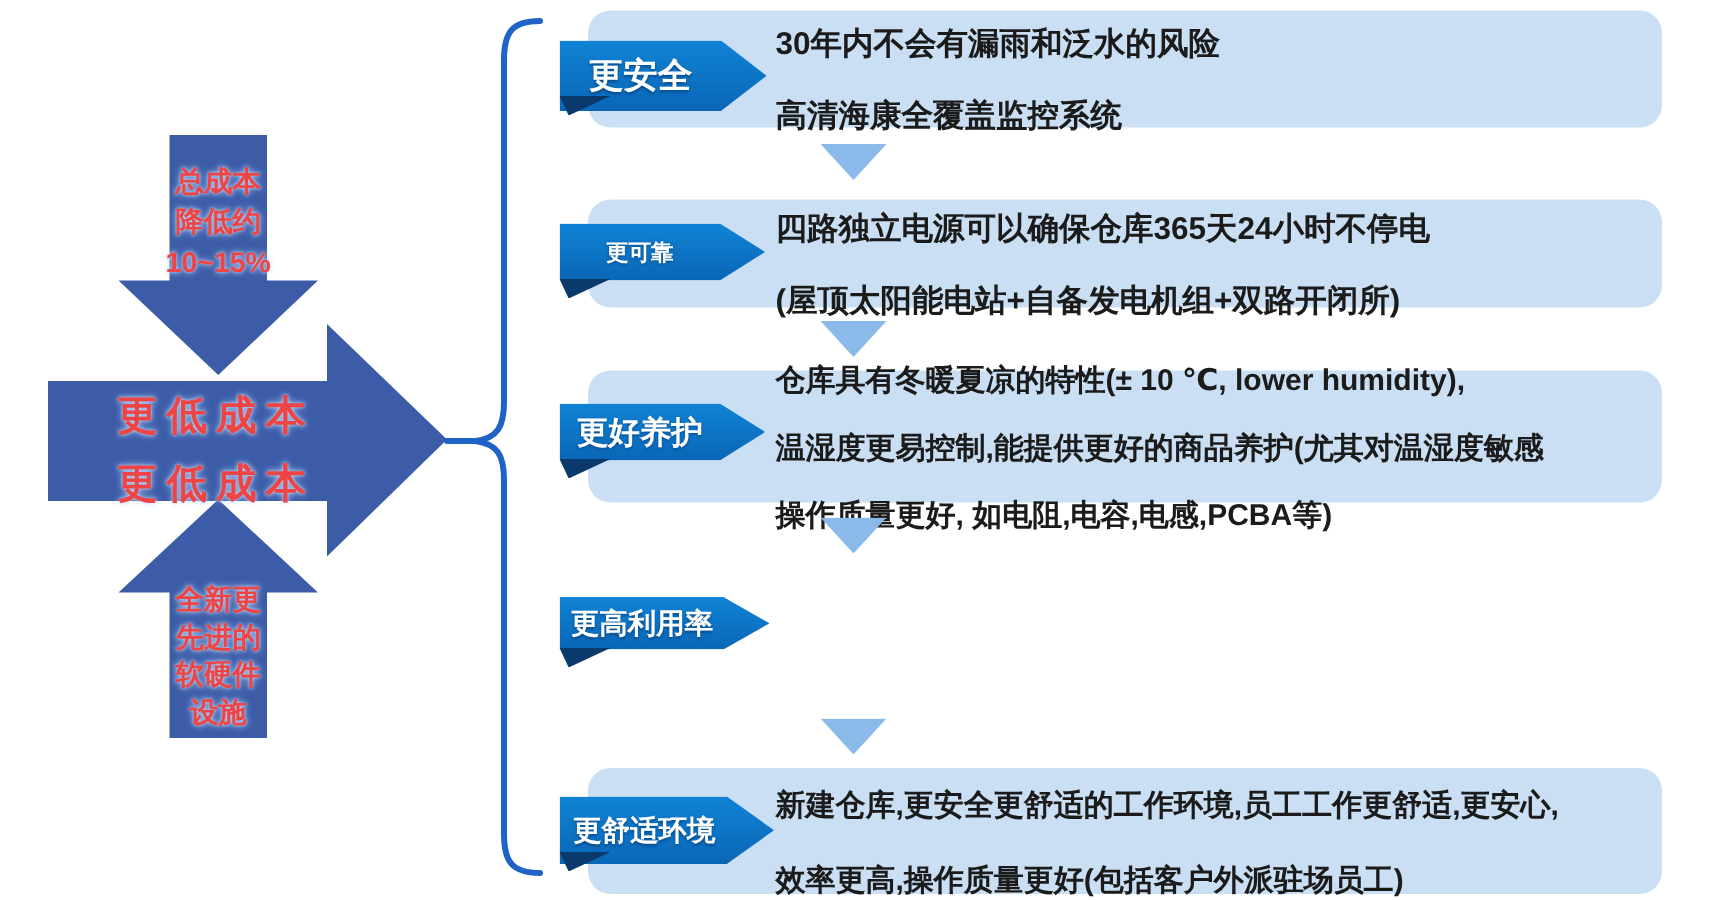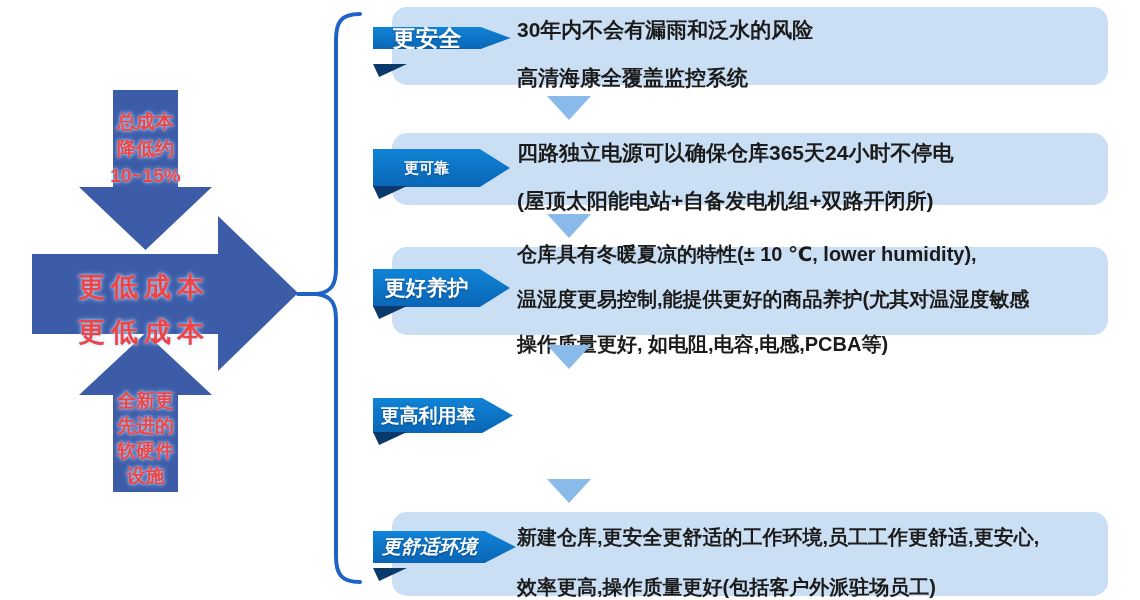--- a/index.html
+++ b/index.html
@@ -9,21 +9,21 @@
   }
   svg.shapes{position:absolute;left:0;top:0;width:1140px;height:600px;}
 
   
   .arrow-text{
     position:absolute;color:#ef4444;font-weight:bold;text-align:center;
     text-shadow:0 0 5px rgba(190,220,255,.95),0 0 2px rgba(190,220,255,.85);
     white-space:nowrap;
   }
   #down-arrow-text{left:95px;top:108px;width:101px;font-size:19px;line-height:27px;}
-  #main-arrow-text{left:38px;top:255px;width:212px;font-size:27px;line-height:45px;letter-spacing:6px;margin-top:10px;}
+  #main-arrow-text{left:38px;top:255px;width:212px;font-size:27px;line-height:45px;letter-spacing:6px;}
   #up-arrow-text{left:95px;top:388px;width:101px;font-size:19px;line-height:25px;}
 
   
   .box{
     position:absolute;left:392px;width:716px;background:#CADFF3;border-radius:15px;
     display:flex;flex-direction:column;justify-content:center;
     padding-left:125px;box-sizing:border-box;
     font-weight:bold;color:#1b1b1b;
   }
   .box .ln{white-space:nowrap;margin-top:16px;}
@@ -35,25 +35,25 @@
 
   
   .banner{
     position:absolute;left:373px;color:#ffffff;font-weight:bold;
     background:linear-gradient(180deg,#1083d6 0%,#0a66b6 100%);
     clip-path:polygon(0 0,78% 0,100% 50%,78% 100%,0 100%);
     display:flex;align-items:center;justify-content:center;
     padding-right:30px;box-sizing:border-box;white-space:nowrap;
     text-shadow:0 1px 2px rgba(0,40,90,.55);
   }
-  .banner.b1{top:27px;width:138px;height:22px;font-size:23px;}
+  .banner.b1{top:27px;width:138px;height:47px;font-size:23px;}
   .banner.b2{top:149px;width:137px;height:38px;font-size:15px;}
   .banner.b3{top:269px;width:137px;height:38px;font-size:21px;}
   .banner.b4{top:398px;width:140px;height:35px;font-size:19px;font-family:Liberation Serif, serif;}
-  .banner.b5{top:531px;width:143px;height:32px;font-size:19px;font-style:italic;}
+  .banner.b5{top:531px;width:143px;height:45px;font-size:19px;}
 
   
   .fold{
     position:absolute;left:373px;width:34px;height:13px;background:#0A3A6B;
     clip-path:polygon(0 0,100% 0,18% 100%);
   }
   .fold.f1{top:64px;} .fold.f2{top:186px;} .fold.f3{top:306px;}
   .fold.f4{top:432px;} .fold.f5{top:568px;}
 
   

